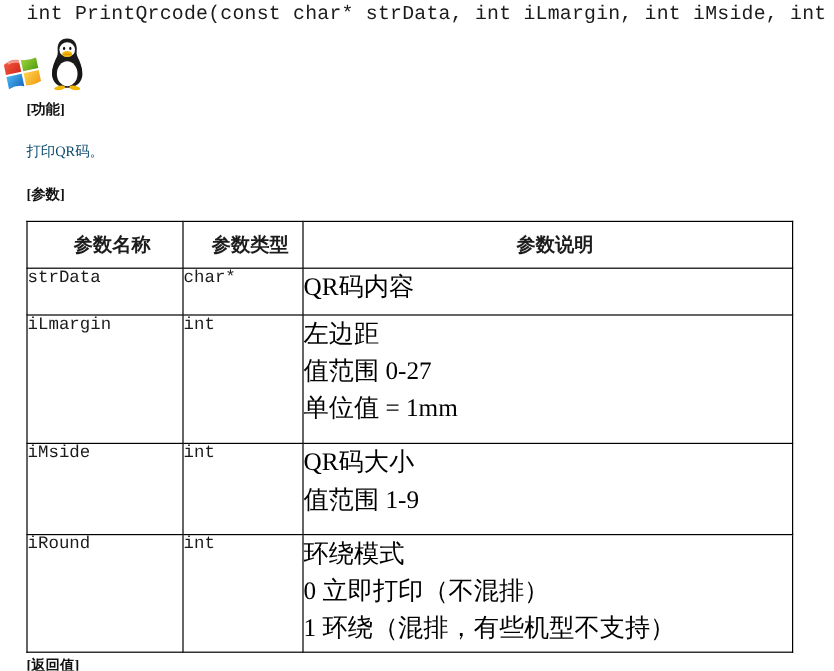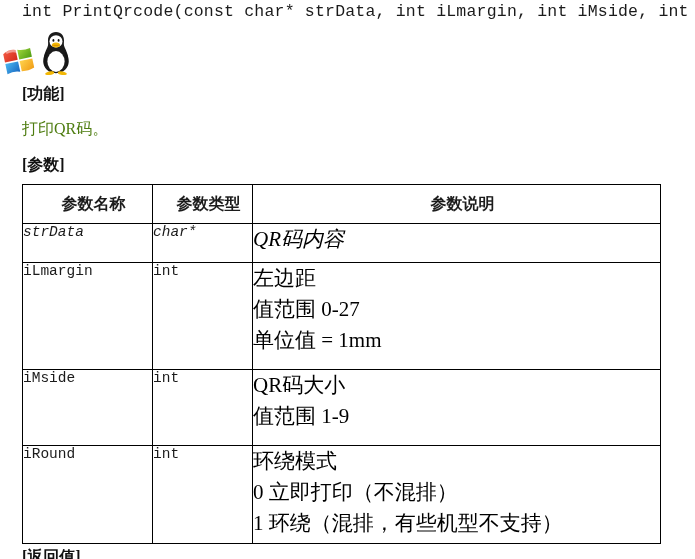--- a/index.html
+++ b/index.html
@@ -42,29 +42,29 @@
     align-items: flex-end;
     gap: 4px;
   }
   .win-logo { display: block; }
   .tux-logo { display: block; }
 
   
   .block {
     position: absolute;
     left: 22px;
-    font-size: 16px;
+    font-size: 12px;
     line-height: 1.3;
     white-space: nowrap;
   }
   .heading {
     font-weight: bold;
     color: #111;
   }
-  .para { color: #4d7c0f; }
+  .para { color: #0c4a6e; }
 
   .h-gongneng { top: 84px; }
   .p-daying   { top: 119px; }
   .h-canshu   { top: 155px; }
   .h-fanhui   { top: 547px; }
 
   
   .param-table {
     position: absolute;
     left: 22px;
@@ -109,21 +109,21 @@
     padding: 8px 0 8px 10px;
     color: #000000;
     font-size: 21px;
   }
   .cell-desc .line {
     line-height: 1.15;
     padding: 3px 0 4px 0;
     white-space: nowrap;
   }
 
-  tr.row-strdata  td { height: 38px; font-style: italic; }
+  tr.row-strdata  td { height: 38px; }
   tr.row-ilmargin td { height: 106px; }
   tr.row-imside   td { height: 75px; margin-top: 29px; }
   tr.row-iround   td { height: 97px; margin-left: 24px; }
 </style>
 </head>
 <body>
 
 <div class="page">
 
   <div class="signature">int PrintQrcode(const char* strData, int iLmargin, int iMside, int iRound)</div>

